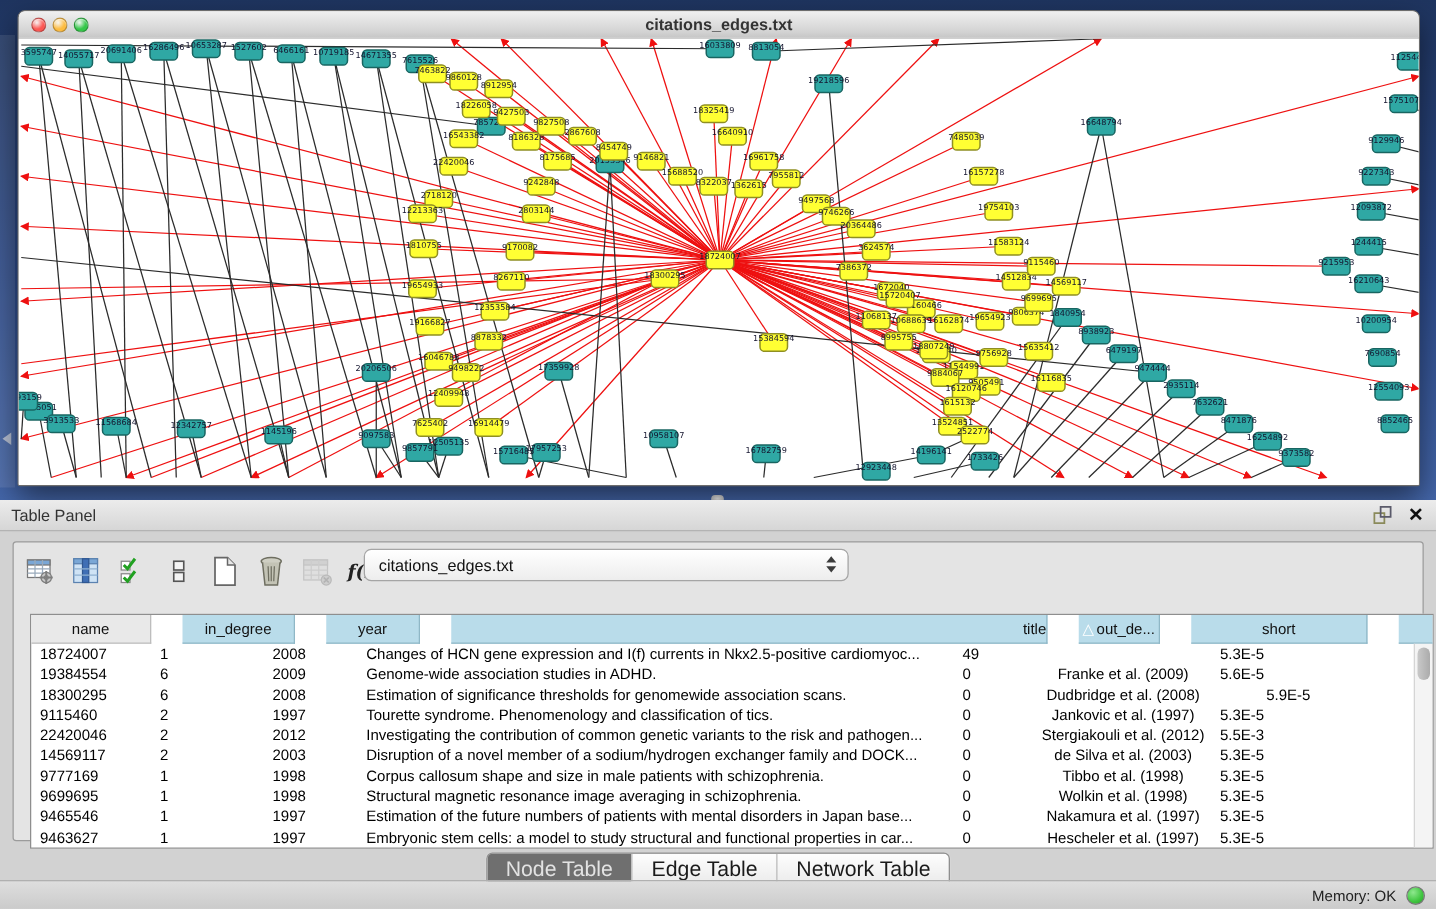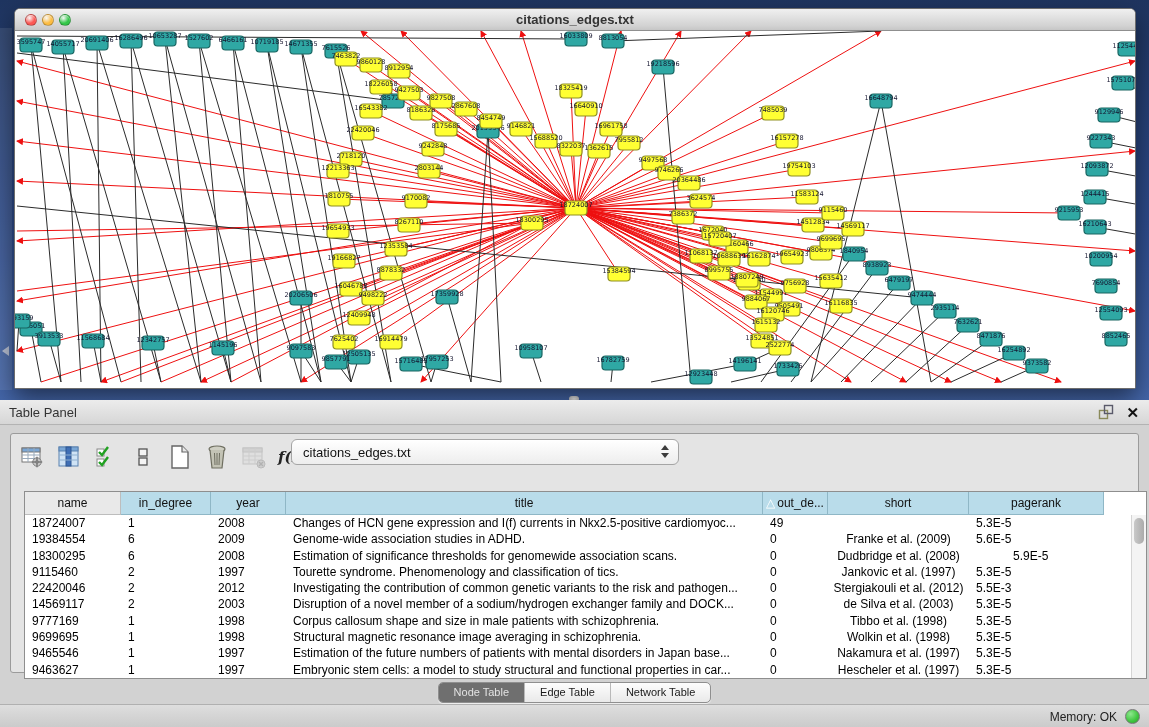--- a/index.html
+++ b/index.html
@@ -54,40 +54,40 @@
     border:1px solid #a5a5a5; border-radius:6px;
     background:linear-gradient(180deg,#ffffff,#ededed); box-shadow:inset 0 1px 0 #fff; }
   .combo-text { position:absolute; left:11px; top:5px; font-size:13px; color:#111; }
   .combo-arrows { position:absolute; right:9px; top:5px; }
   .combo-arrows div { width:0; height:0; border-left:4px solid transparent; border-right:4px solid transparent; }
   .arr-up { border-bottom:5px solid #3c3c3c; margin-bottom:3px; }
   .arr-dn { border-top:5px solid #3c3c3c; }
 
   .table-wrap { position:absolute; left:13px; top:57px; width:1123px; height:188px;
     background:#fff; border:1px solid #8e8e8e; overflow:hidden; }
-  .thead { display:flex; height:23px; }
+  .thead { display:flex; height:23px;gap:25px; }
   .th { font-size:12px; color:#111; text-align:center; line-height:22px;
     background:var(--header-blue); border-right:1px solid #8fb7c6; border-bottom:1px solid #8fb7c6;
     overflow:hidden; white-space:nowrap; flex:none; }
   .th.gray { background:#e9e9e9; border-right:1px solid #bdbdbd; border-bottom:1px solid #bdbdbd; }
   .th .sort { color:#fff; margin-right:2px; }
   .trow { display:flex; height:16.3px; }
   .td { font-size:12px; color:#000; line-height:16px; padding-left:7px;
     overflow:hidden; white-space:nowrap; flex:none; }
   .td.center { text-align:center; padding-left:0; }
   .vscroll { position:absolute; right:0; top:23px; width:15px; bottom:0;
     background:#f4f4f4; border-left:1px solid #d5d5d5; }
   .vthumb { position:absolute; left:2px; top:3px; width:10px; height:26px;
     background:linear-gradient(90deg,#c9c9c9,#ababab); border-radius:6px; }
 
   
   .tabs { position:absolute; left:0; right:0; top:248px; display:flex; justify-content:center; }
   .seg-group { display:inline-flex; border:1px solid #8f8f8f; border-radius:5px; overflow:hidden;
     background:linear-gradient(180deg,#fdfdfd,#e9e9e9); box-shadow:0 1px 1px rgba(255,255,255,.7); }
-  .seg { font-size:11px; color:#1a1a1a; padding:3px 15px 4px; border-left:1px solid #b9b9b9; cursor:default;text-align:right; }
+  .seg { font-size:17px; color:#1a1a1a; padding:3px 15px 4px; border-left:1px solid #b9b9b9; cursor:default;text-align:right; }
   .seg:first-child { border-left:none; }
   .seg.selected { background:var(--tab-selected); color:#e3e3e3; }
 
   
   .statusbar { position:absolute; left:0; top:704px; width:1149px; height:23px;
     background:linear-gradient(180deg,#dedede,#cbcbcb); border-top:1px solid #b0b0b0; }
   .mem { position:absolute; right:32px; top:5px; font-size:12px; color:#222; }
   .memdot { position:absolute; right:9px; top:4px; width:15px; height:15px; border-radius:50%;
     background:radial-gradient(circle at 35% 30%, #8ee88e, var(--memory-green) 60%, #2f9a2f);
     border:1px solid #777; }
@@ -643,21 +643,21 @@
         <div class="arr-up"></div>
           <div class="arr-dn"></div>
       </span>
     </div>
 
     <div class="table-wrap">
       <div class="thead" id="thead">
           <div class="th gray" style="width: 96px;">name</div>
           <div class="th" style="width: 90px;">in_degree</div>
           <div class="th" style="width: 75px;">year</div>
-          <div class="th" style="width: 477px;">title</div>
+          <div class="th" style="width: 477px; text-align: right;">title</div>
           <div class="th" style="width: 65px;"><span class="sort">△</span>out_de...</div>
           <div class="th" style="width: 141px;">short</div>
           <div class="th" style="width: 135px;">pagerank</div>
         </div>
       <div id="tbody">
           <div class="trow">
             <div class="td" style="width: 96px;">18724007</div>
             <div class="td" style="width: 90px;">1</div>
             <div class="td" style="width: 75px;">2008</div>
             <div class="td" style="width: 477px;">Changes of HCN gene expression and I(f) currents in Nkx2.5-positive cardiomyoc...</div>

